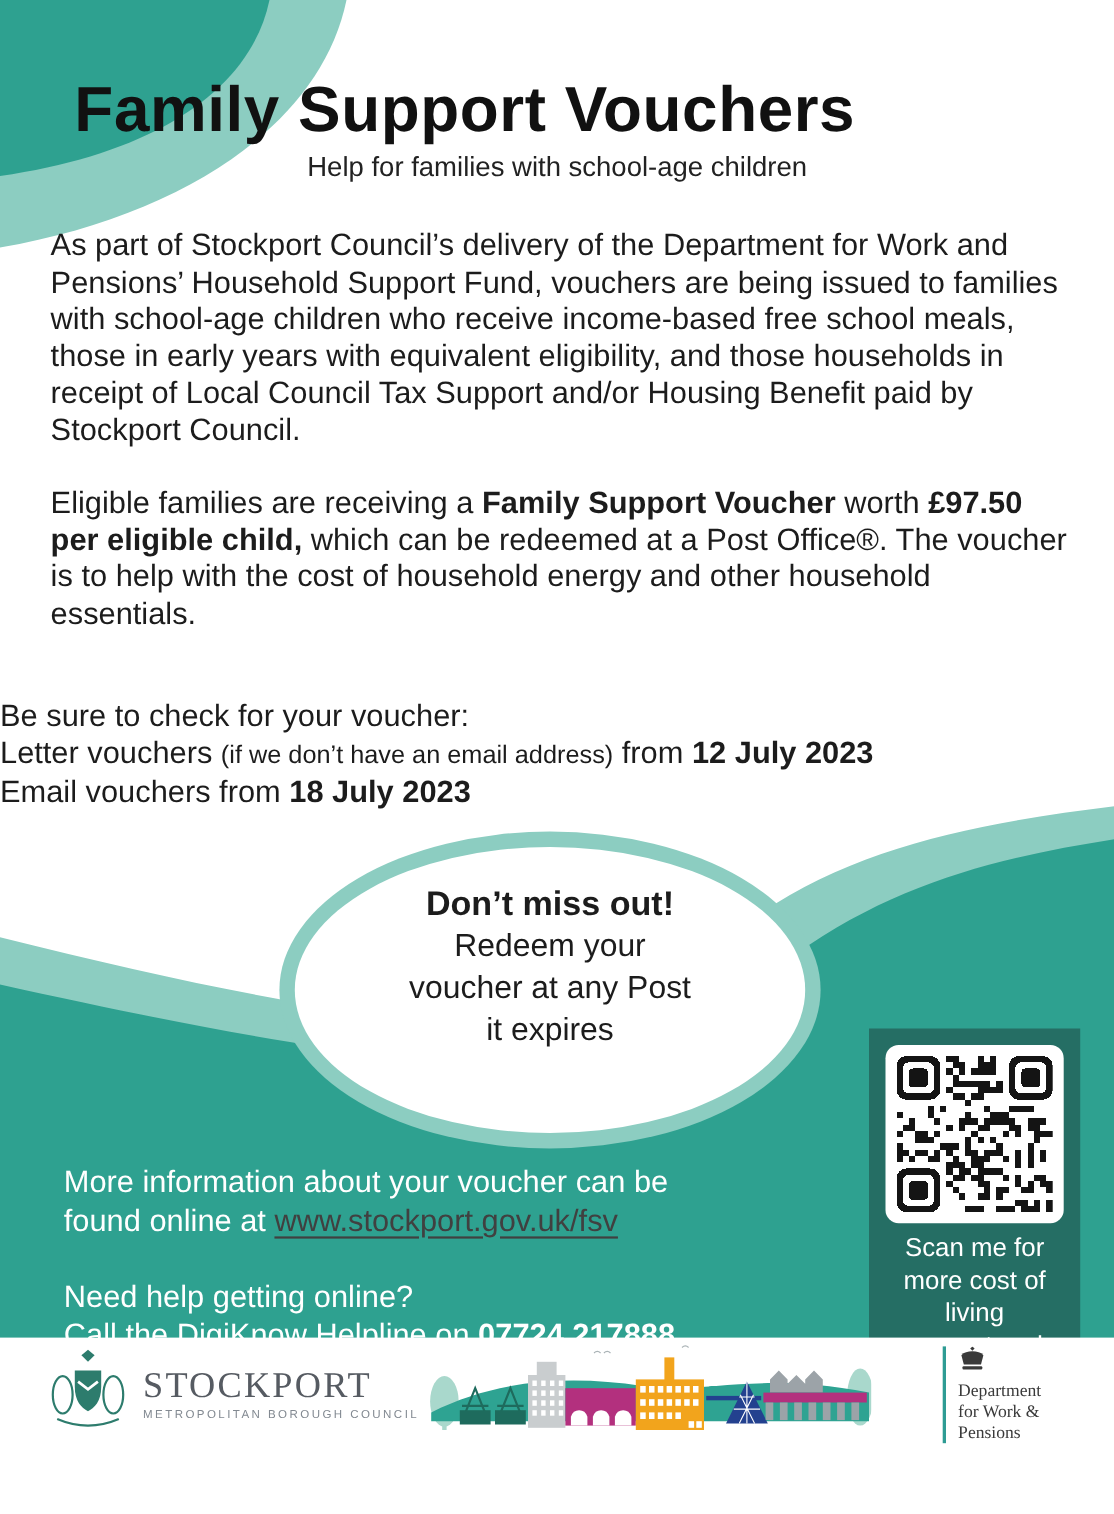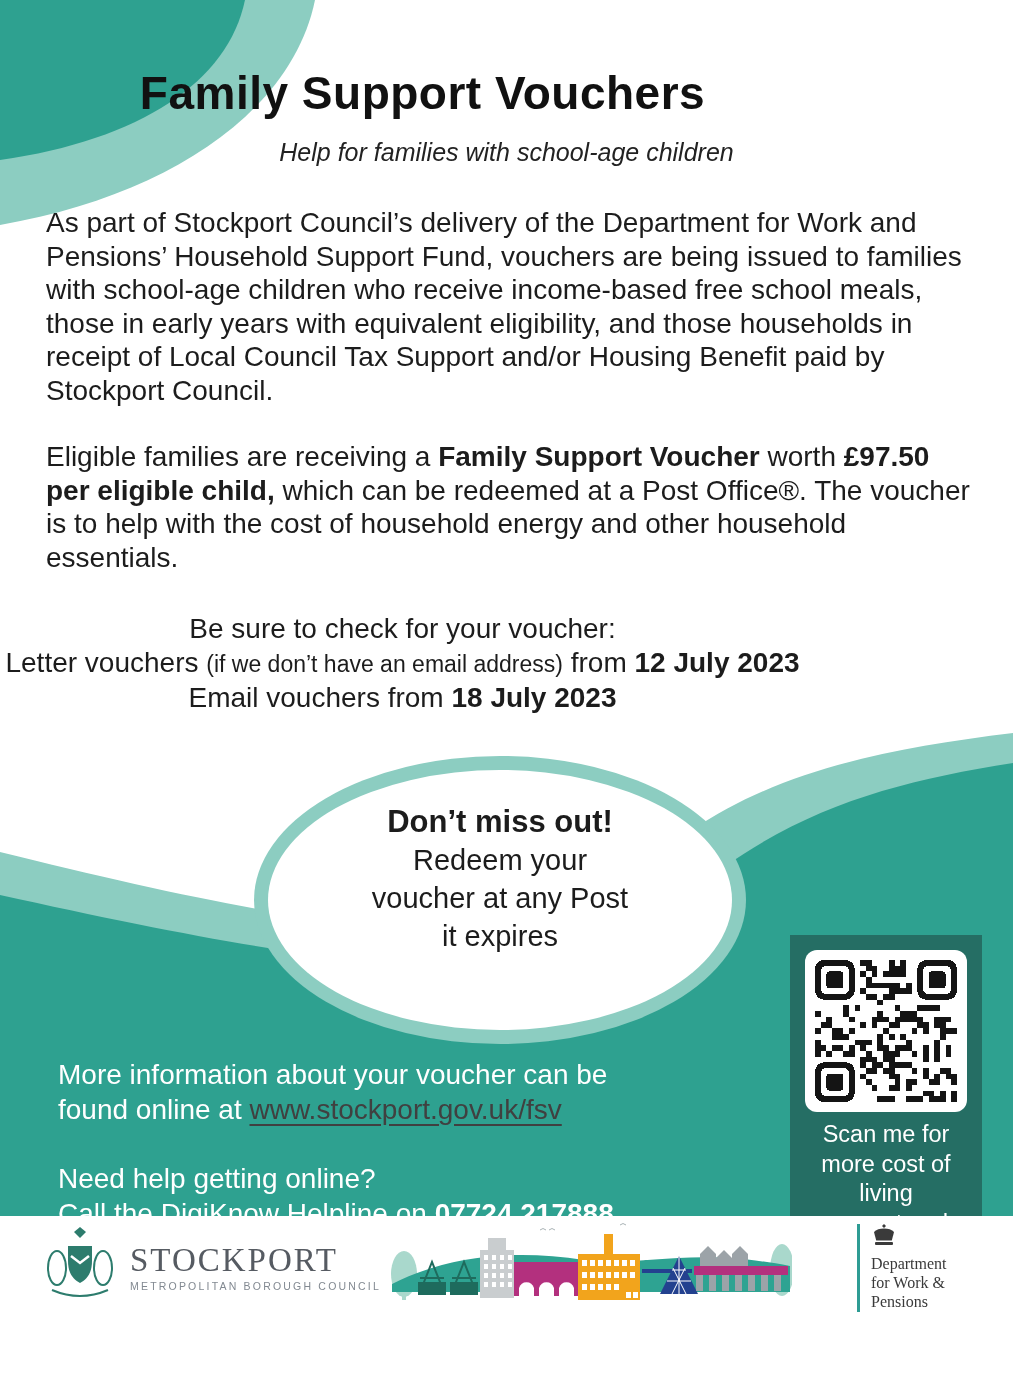--- a/index.html
+++ b/index.html
@@ -6,29 +6,29 @@
   body{
     width:1013px;height:1376px;position:relative;overflow:hidden;
     background:#ffffff;
     font-family:"Liberation Sans","DejaVu Sans",sans-serif;
     color:#1c1c1c;
   }
   .abs{position:absolute;}
   
   #corner{left:0;top:0;}
   
-  #title{top:66px;left:0;width:845px;text-align:center;font-size:46px;font-weight:bold;letter-spacing:0.5px;color:#111;}
-  #subtitle{top:138px;left:0;width:1013px;text-align:center;font-size:25px;font-style:italic;color:#222;}
+  #title{top:66px;left:0;width:845px;text-align:center;font-size:58px;font-weight:bold;letter-spacing:0.5px;color:#111;}
+  #subtitle{top:138px;left:0;width:1013px;text-align:center;font-size:25px;color:#222;}
   
   .para{left:46px;width:926px;font-size:28px;line-height:33.6px;color:#1c1c1c;}
   #para1{top:206px;}
   #para2{top:440px;}
   .b{font-weight:bold;}
   
-  #check{top:612px;left:0;width:805px;text-align:center;font-size:28px;line-height:33.5px;}
+  #check{top:634px;left:0;width:805px;text-align:left;font-size:28px;line-height:33.5px;}
   #check .small{font-size:23px;}
   
   #wave{left:0;top:720px;}
   
   #bubble{top:803px;left:295px;width:410px;text-align:center;color:#1c1c1c;}
   #bubble .bubble-title{font-size:31px;font-weight:bold;line-height:38px;}
   #bubble .bubble-line{font-size:29px;line-height:38px;}
   
   .teal-text{color:#ffffff;font-size:28px;line-height:34.5px;}
   #info{top:1058px;left:58px;width:640px;}

